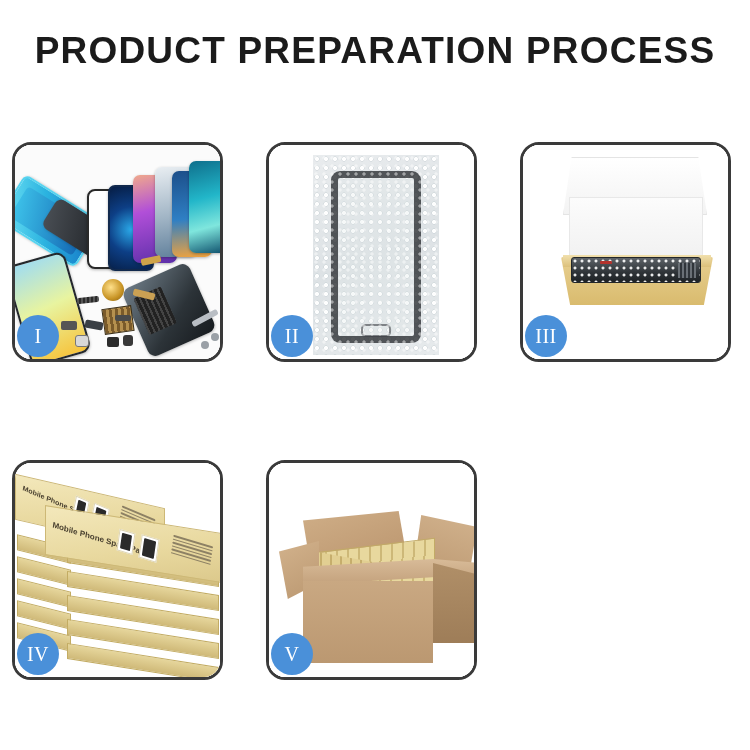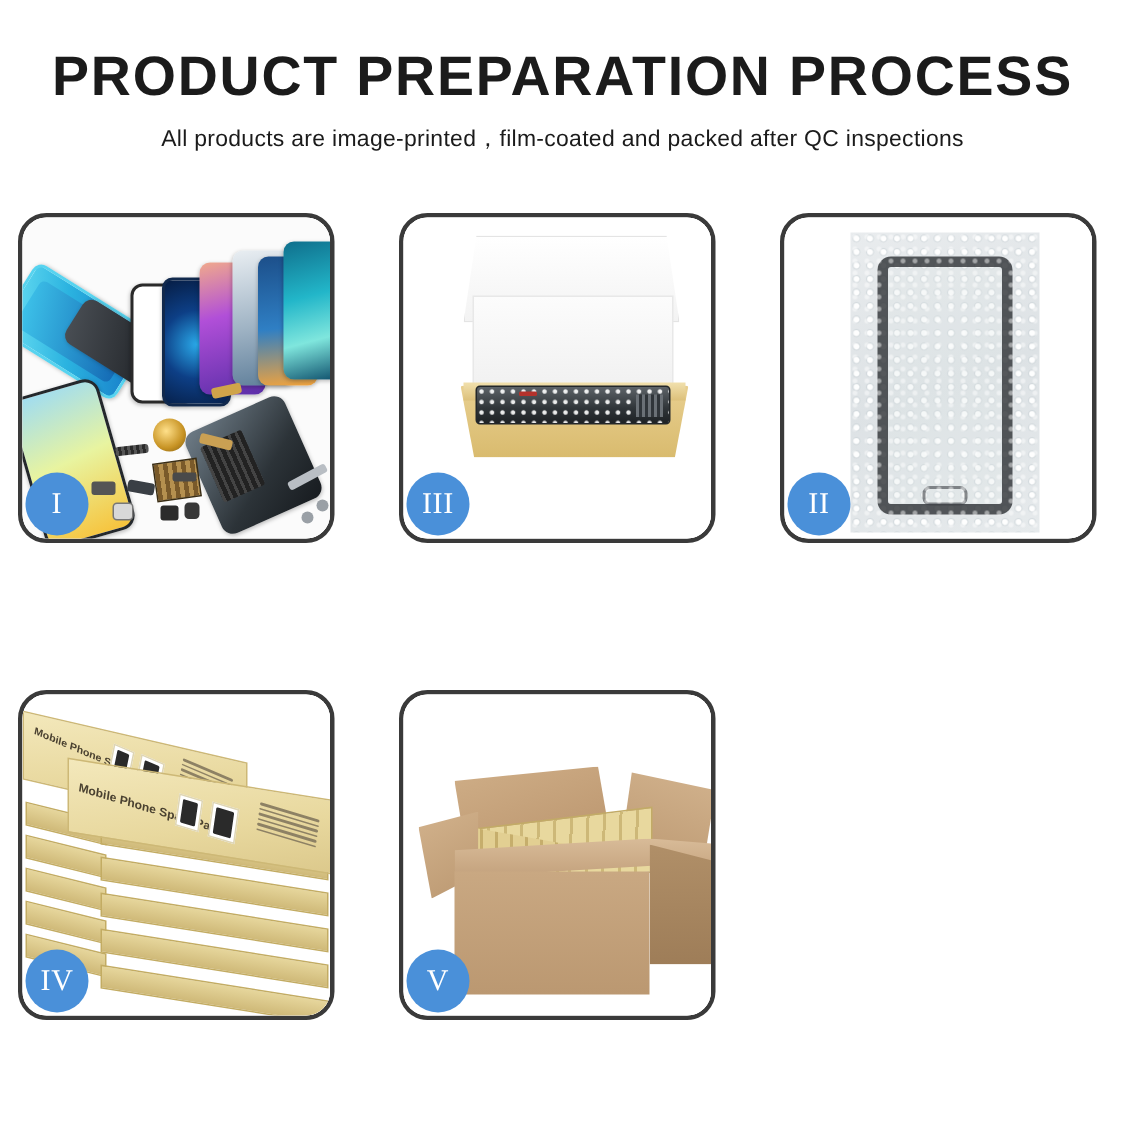--- a/index.html
+++ b/index.html
@@ -336,21 +336,20 @@
   .sc-tab2 { position:absolute; left:40px; top:140px; width:18px; height:16px;
              background: rgba(140,110,80,.3); clip-path: polygon(0 0,100% 6%,100% 100%,0 92%); }
 </style>
 </head>
 <body>
 
 <div class="page">
 
   <div class="header">
     <div class="title">PRODUCT PREPARATION PROCESS</div>
-    <div class="subtitle">All products are image-printed，film-coated and packed after QC inspections</div>
   </div>
 
   <div class="grid">
 
     <div class="panel">
       <div class="panel-inner">
         <div class="scene-parts">
           <div class="ph ph-teal"></div>
           <div class="ph ph-dark-small"></div>
           <div class="ph ph-white"></div>
@@ -375,43 +374,43 @@
           <div class="sp sp10"></div>
           <div class="sp sp11"></div>
           <div class="sp sp12"></div>
         </div>
       </div>
       <div class="badge">I</div>
     </div>
 
     <div class="panel">
       <div class="panel-inner">
+        <div class="scene-wrap">
+          <div class="wrap-sheet">
+            <div class="wrap-phone"></div>
+            <div class="wrap-gloss"></div>
+          </div>
+        </div>
+      </div>
+      <div class="badge">II</div>
+    </div>
+
+    <div class="panel">
+      <div class="panel-inner">
         <div class="scene-boxopen">
           <div class="flap-back"></div>
           <div class="foam"></div>
           <div class="box-body"></div>
           <div class="box-rim"></div>
           <div class="screen-in-box">
             <div class="red-mark"></div>
           </div>
         </div>
       </div>
       <div class="badge">III</div>
-    </div>
-
-    <div class="panel">
-      <div class="panel-inner">
-        <div class="scene-wrap">
-          <div class="wrap-sheet">
-            <div class="wrap-phone"></div>
-            <div class="wrap-gloss"></div>
-          </div>
-        </div>
-      </div>
-      <div class="badge">II</div>
     </div>
 
     <div class="panel">
       <div class="panel-inner">
         <div class="scene-stack">
 
           <div class="sbox-side" style="left:2px;  top:78px;  width:54px; height:16px; transform:skewY(14deg);"></div>
           <div class="sbox-side" style="left:2px;  top:100px; width:54px; height:16px; transform:skewY(14deg);"></div>
           <div class="sbox-side" style="left:2px;  top:122px; width:54px; height:16px; transform:skewY(14deg);"></div>
           <div class="sbox-side" style="left:2px;  top:144px; width:54px; height:16px; transform:skewY(14deg);"></div>

